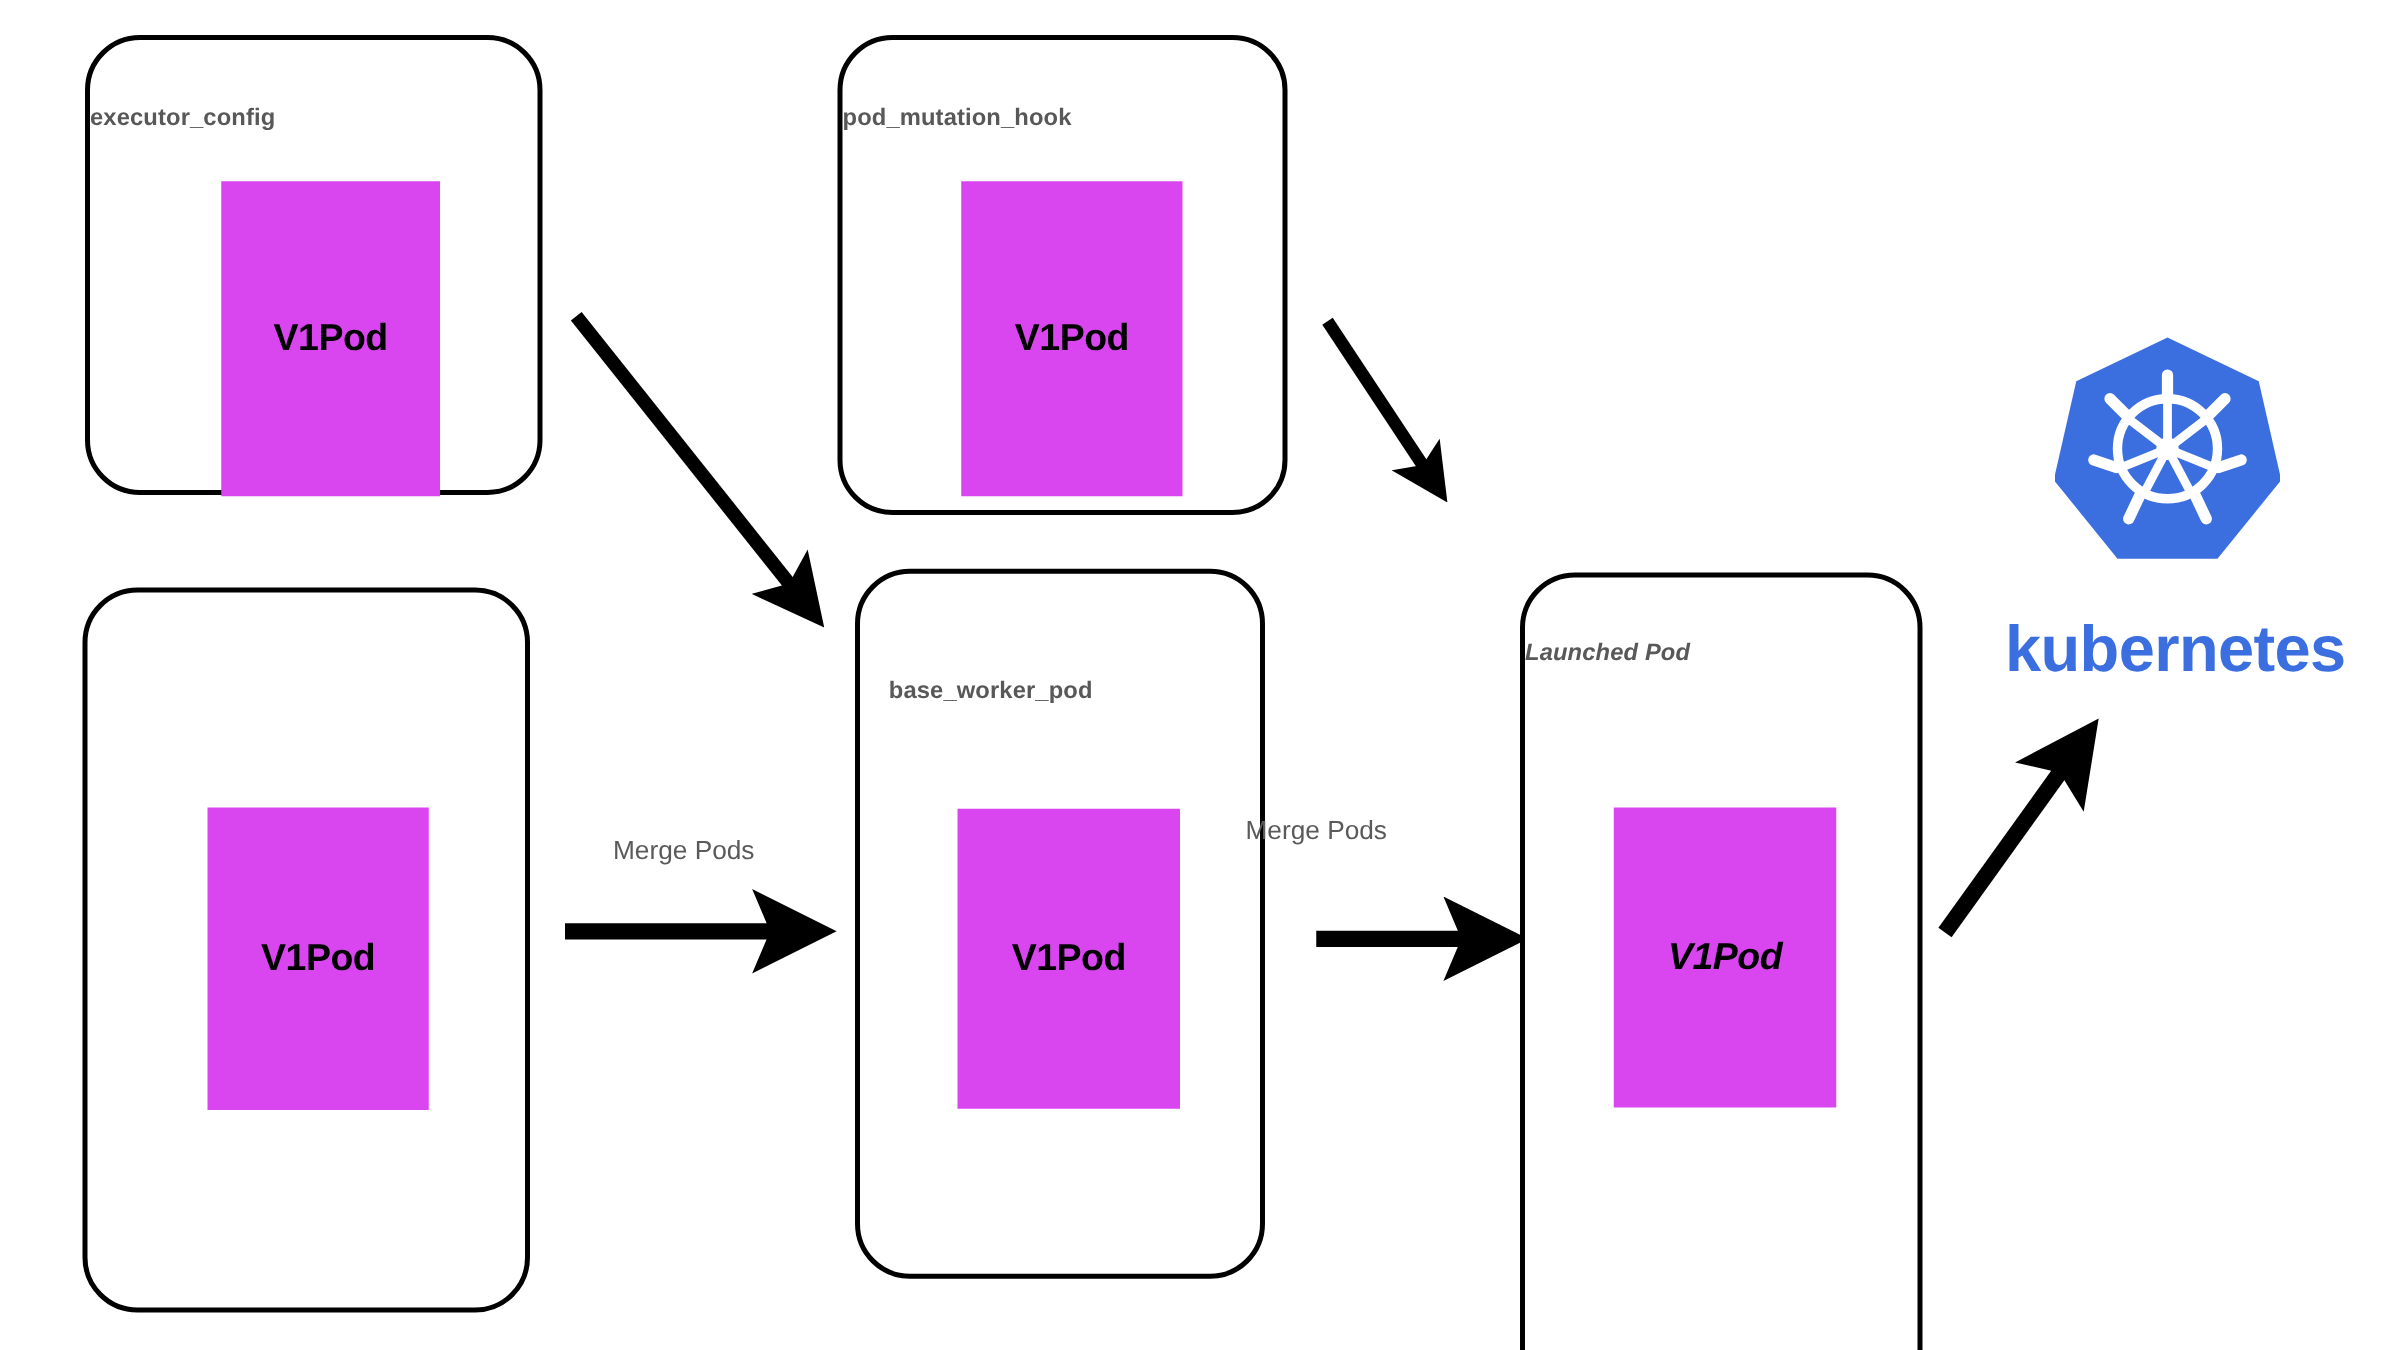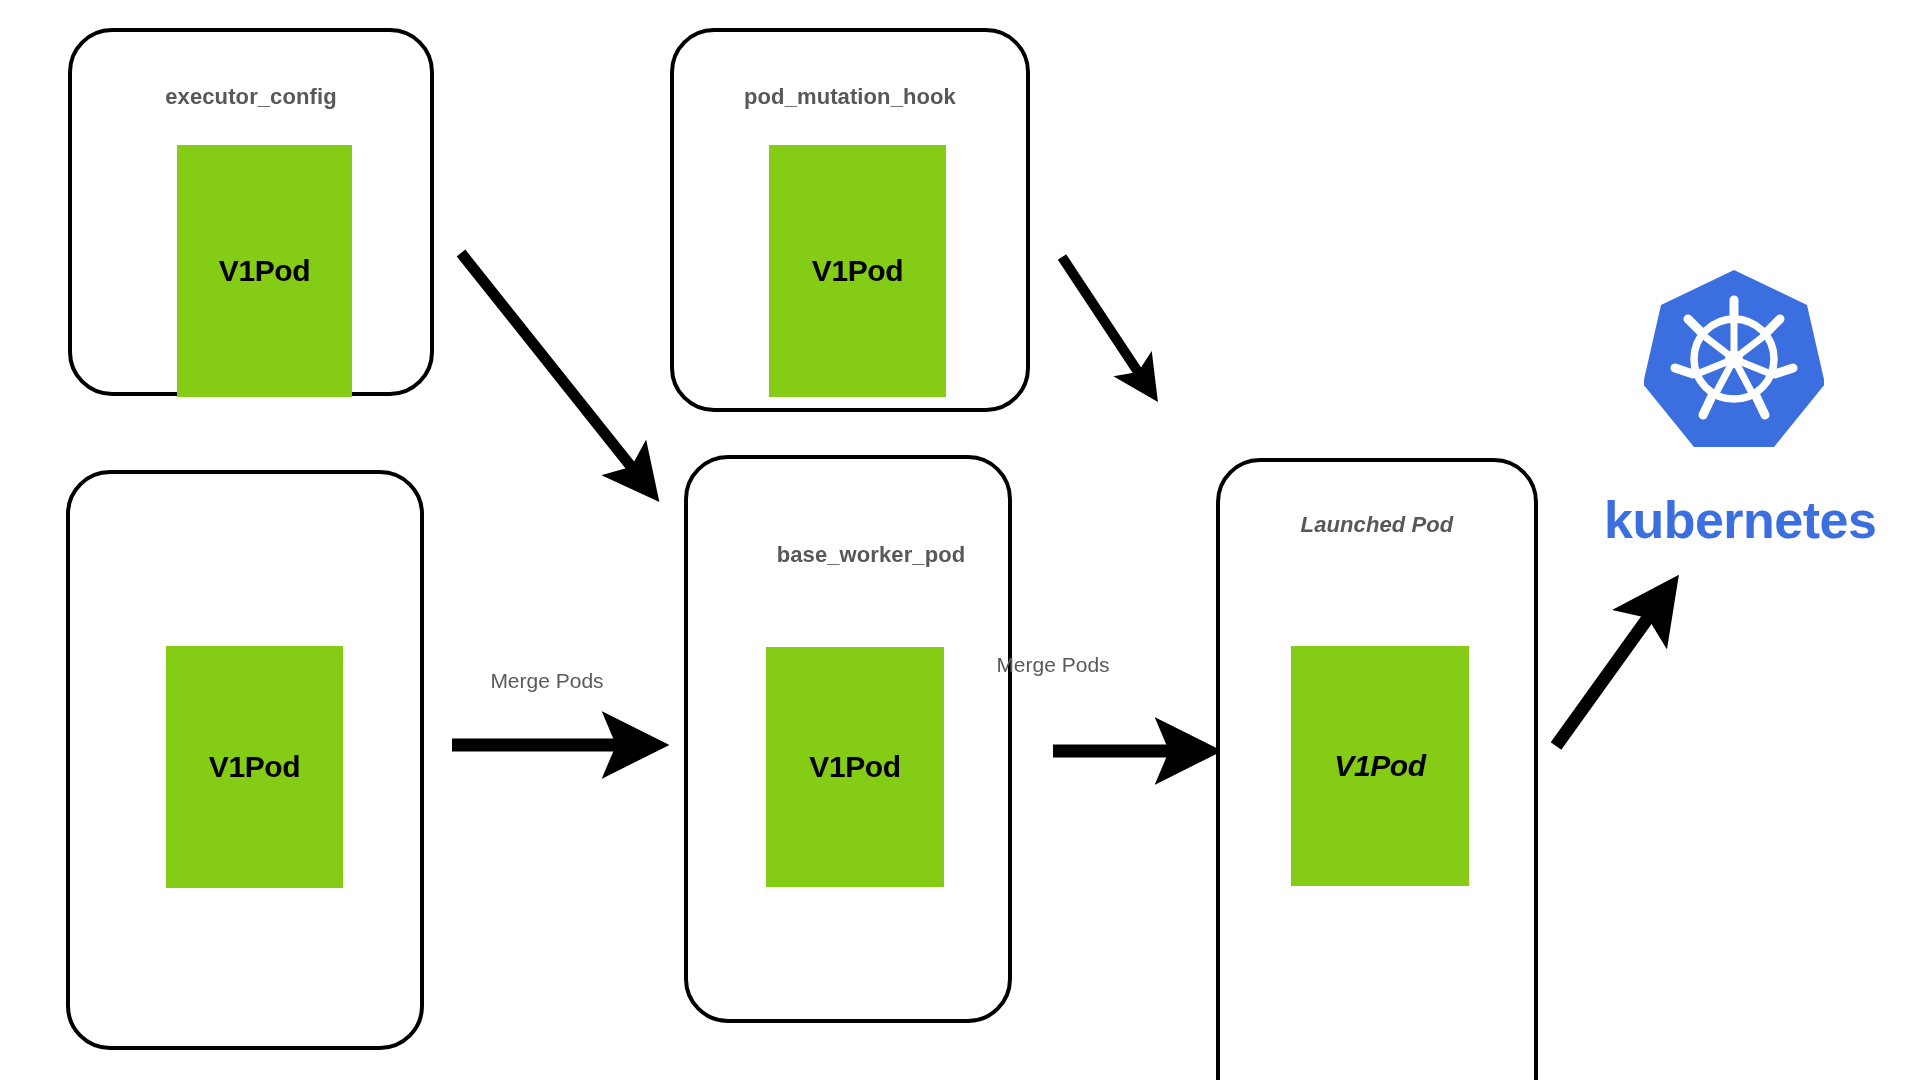--- a/index.html
+++ b/index.html
@@ -22,32 +22,32 @@
     box-sizing: border-box;
     background: #ffffff;
     border: 4px solid #000000;
     border-radius: 44px;
   }
 
   .node-title {
     position: absolute;
     left: 0;
     width: 100%;
-    text-align: center;
-    font-size: 22px;
+    text-align: left;
+    font-size: 19px;
     font-weight: bold;
     color: #585858;
     letter-spacing: 0.1px;
     white-space: nowrap;
   }
 
   
   .pod-rect {
     position: absolute;
-    background: #84cc16;
+    background: #d946ef;
     display: flex;
     align-items: center;
     justify-content: center;
   }
   .pod-label {
     font-size: 30px;
     font-weight: bold;
     color: #000000;
     letter-spacing: -0.4px;
   }

